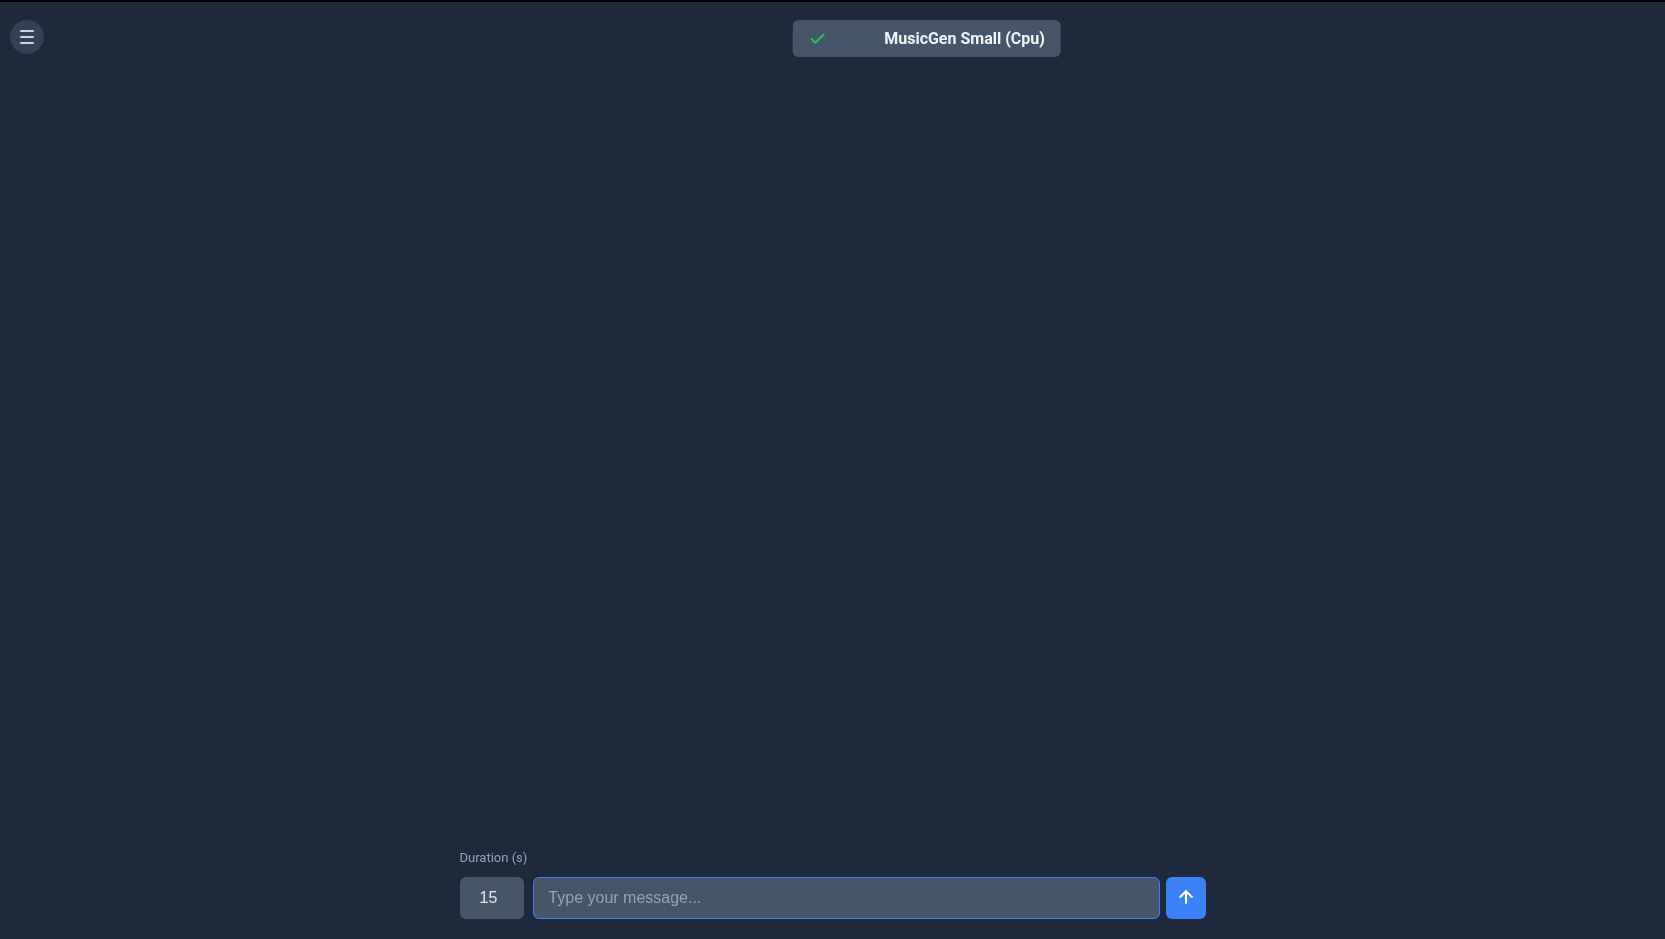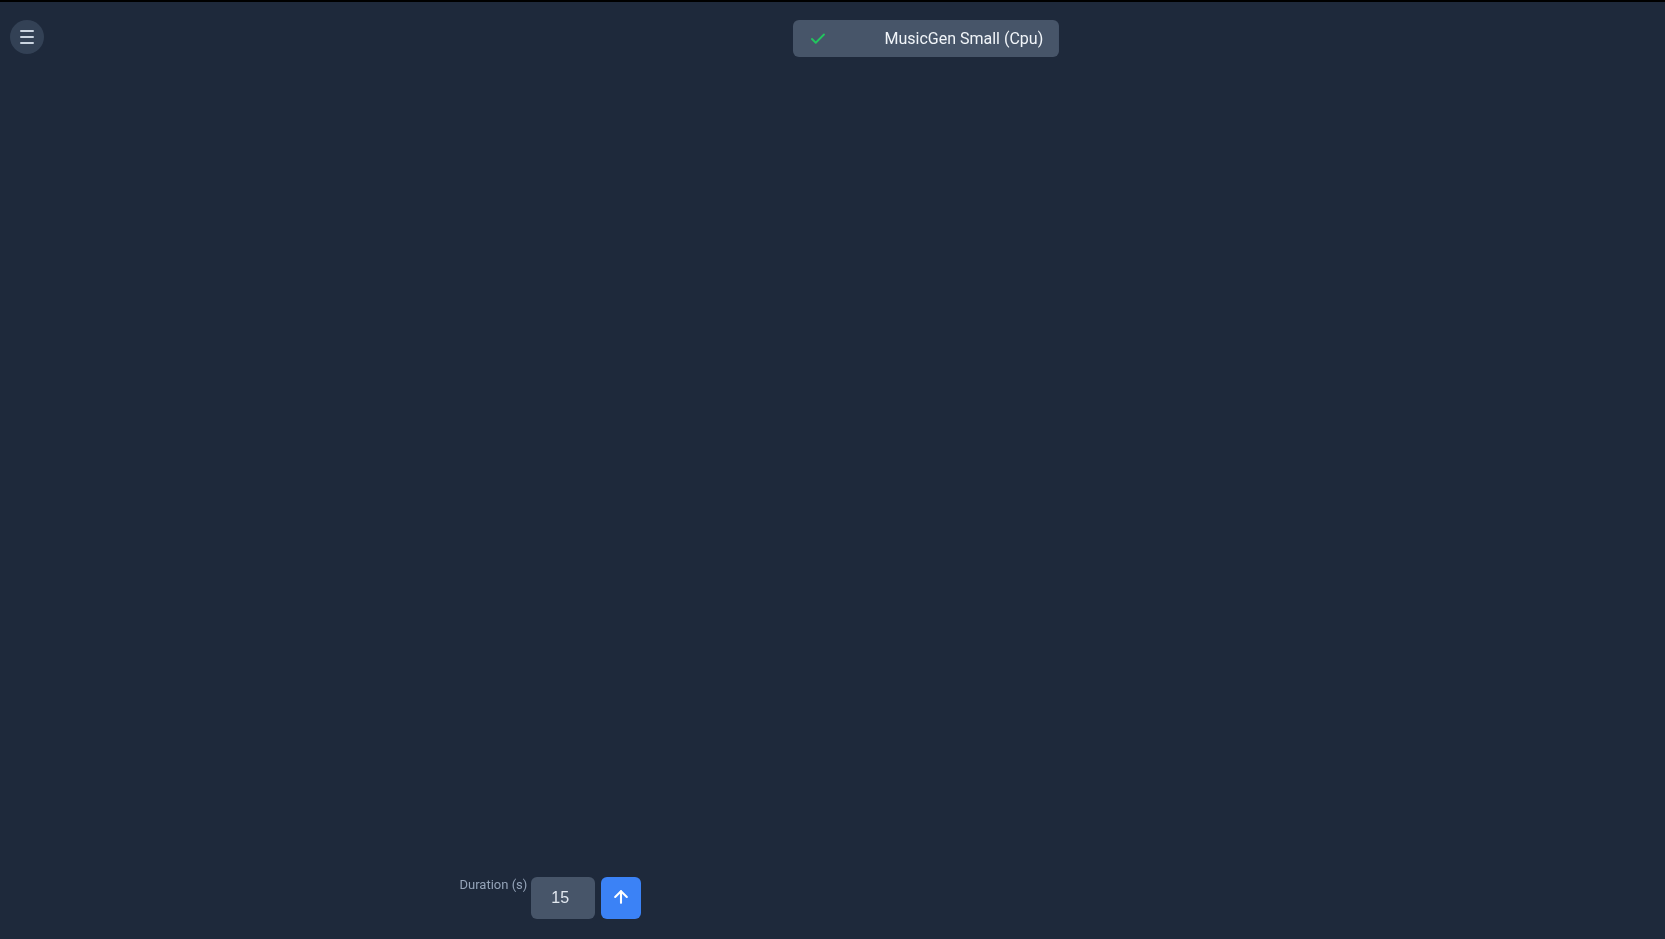--- a/index.html
+++ b/index.html
@@ -63,38 +63,39 @@
     
     .check-icon svg {
       width: 18px;
       height: 18px;
       display: block;
     }
     
     .model-badge-text {
       color: #f1f5f9;
       font-size: 16px;
-      font-weight: 400;
+      font-weight: 700;
       margin-left: 46px;
     }
     
     .input-section {
       position: absolute;
       bottom: 20px;
       left: 50%;
       transform: translateX(-50%);
       display: flex;
       align-items: flex-end;
       gap: 6px;
       width: 746px;
     }
     
     .duration-group {
       display: flex;
-      gap: 4px;
+      flex-direction: column;
+      gap: 12px;
     }
     
     .duration-label {
       color: #94a3b8;
       font-size: 13px;
     }
     
     .duration-input {
       width: 64px;
       height: 42px;
@@ -158,20 +159,21 @@
     </svg>
   </span>
   <span class="model-badge-text">MusicGen Small (Cpu)</span>
 </div>
 
 <div class="input-section">
   <div class="duration-group">
     <label class="duration-label">Duration (s)</label>
     <input type="text" class="duration-input" value="15" style="">
   </div>
+  <input type="text" class="message-input" placeholder="Type your message..." style="">
   <button class="send-btn">
     <span>
       <svg viewBox="0 0 24 24" fill="none" stroke="#ffffff" stroke-width="2.5" stroke-linecap="round" stroke-linejoin="round">
         <line x1="12" y1="19" x2="12" y2="5"></line>
         <polyline points="5 12 12 5 19 12"></polyline>
       </svg>
     </span>
   </button>
 </div>
 

